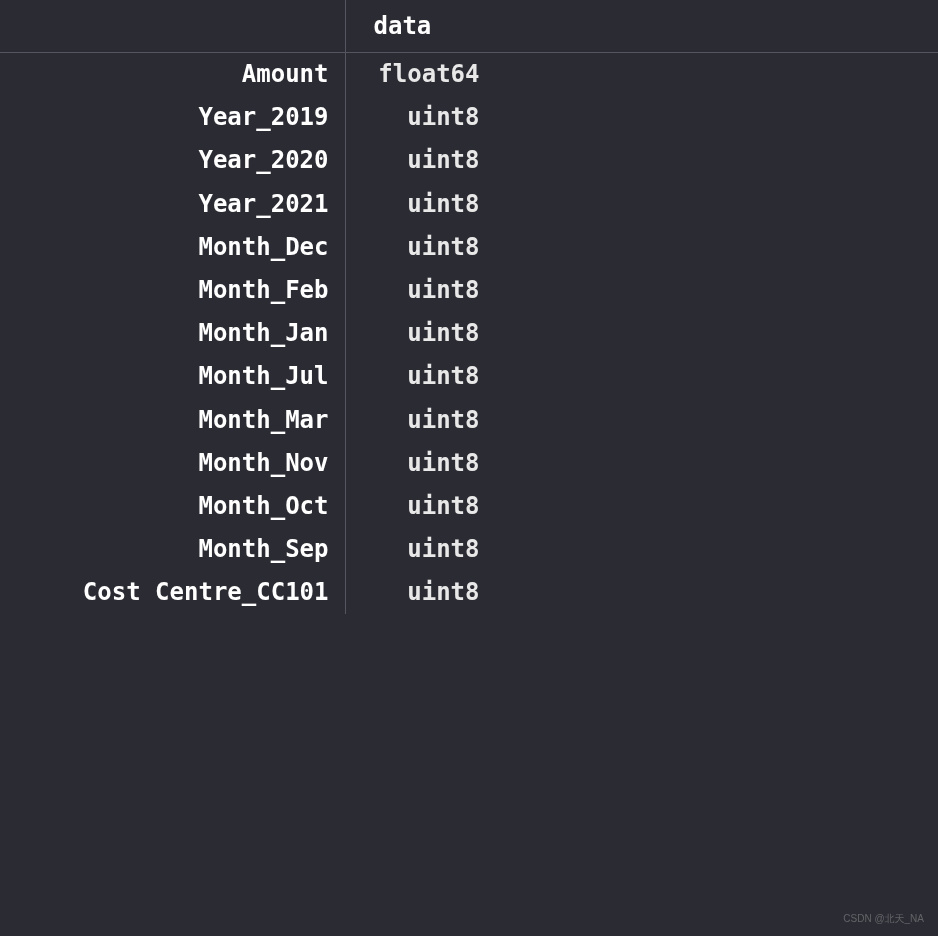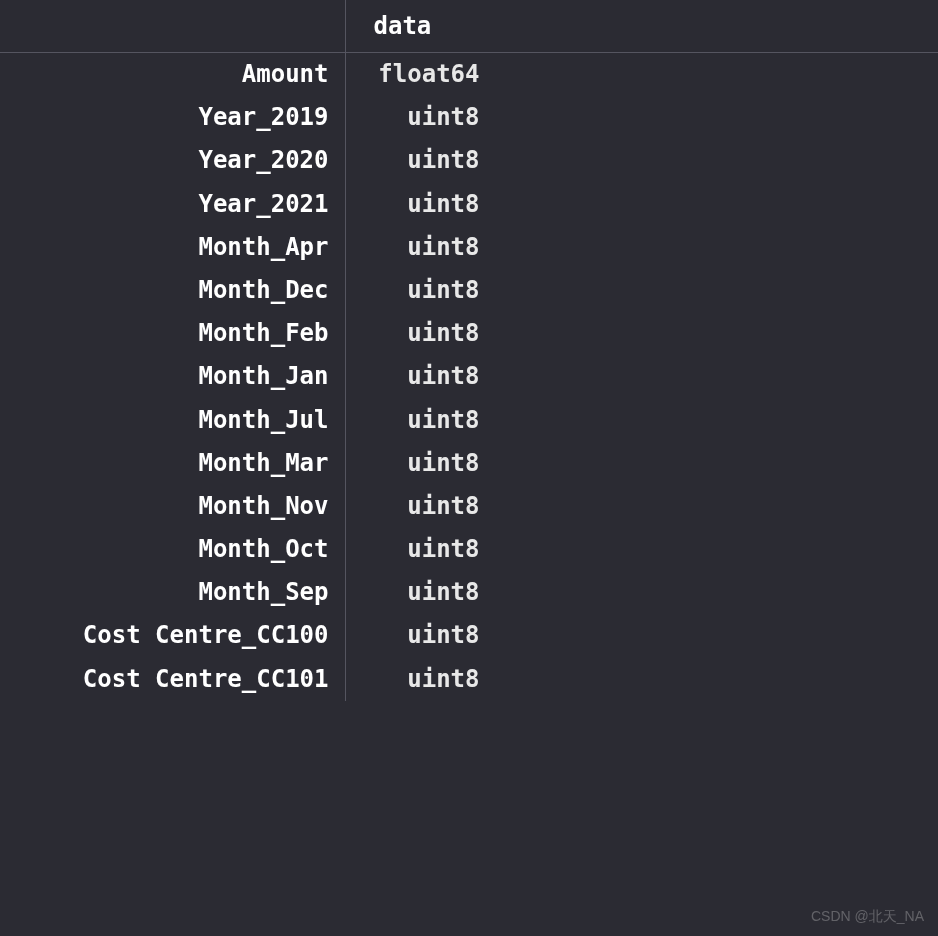--- a/index.html
+++ b/index.html
@@ -61,21 +61,21 @@
     }
     .value-inner {
       display: inline-block;
       width: 112px;
       text-align: right;
     }
     .watermark {
       position: absolute;
       bottom: 10px;
       right: 14px;
-      font-size: 14px;
+      font-size: 10px;
       color: rgba(200,200,200,0.35);
       font-family: Arial, sans-serif;
     }
   </style>
 </head>
 <body>
 
 <div class="table-container">
   <table>
     <thead>
@@ -92,24 +92,20 @@
         <tr>
           <td class="row-label">Year_2019</td>
           <td class="row-value"><span class="value-inner">uint8</span></td>
         </tr>
         <tr>
           <td class="row-label">Year_2020</td>
           <td class="row-value"><span class="value-inner">uint8</span></td>
         </tr>
         <tr>
           <td class="row-label">Year_2021</td>
-          <td class="row-value"><span class="value-inner">uint8</span></td>
-        </tr>
-        <tr>
-          <td class="row-label">Month_Apr</td>
           <td class="row-value"><span class="value-inner">uint8</span></td>
         </tr>
         <tr>
           <td class="row-label">Month_Dec</td>
           <td class="row-value"><span class="value-inner">uint8</span></td>
         </tr>
         <tr>
           <td class="row-label">Month_Feb</td>
           <td class="row-value"><span class="value-inner">uint8</span></td>
         </tr>
@@ -131,24 +127,20 @@
         </tr>
         <tr>
           <td class="row-label">Month_Oct</td>
           <td class="row-value"><span class="value-inner">uint8</span></td>
         </tr>
         <tr>
           <td class="row-label">Month_Sep</td>
           <td class="row-value"><span class="value-inner">uint8</span></td>
         </tr>
         <tr>
-          <td class="row-label">Cost Centre_CC100</td>
-          <td class="row-value"><span class="value-inner">uint8</span></td>
-        </tr>
-        <tr>
           <td class="row-label">Cost Centre_CC101</td>
           <td class="row-value"><span class="value-inner">uint8</span></td>
         </tr>
       </tbody>
   </table>
 </div>
 
 <div class="watermark">CSDN @北天_NA</div>
 
 </body></html>

